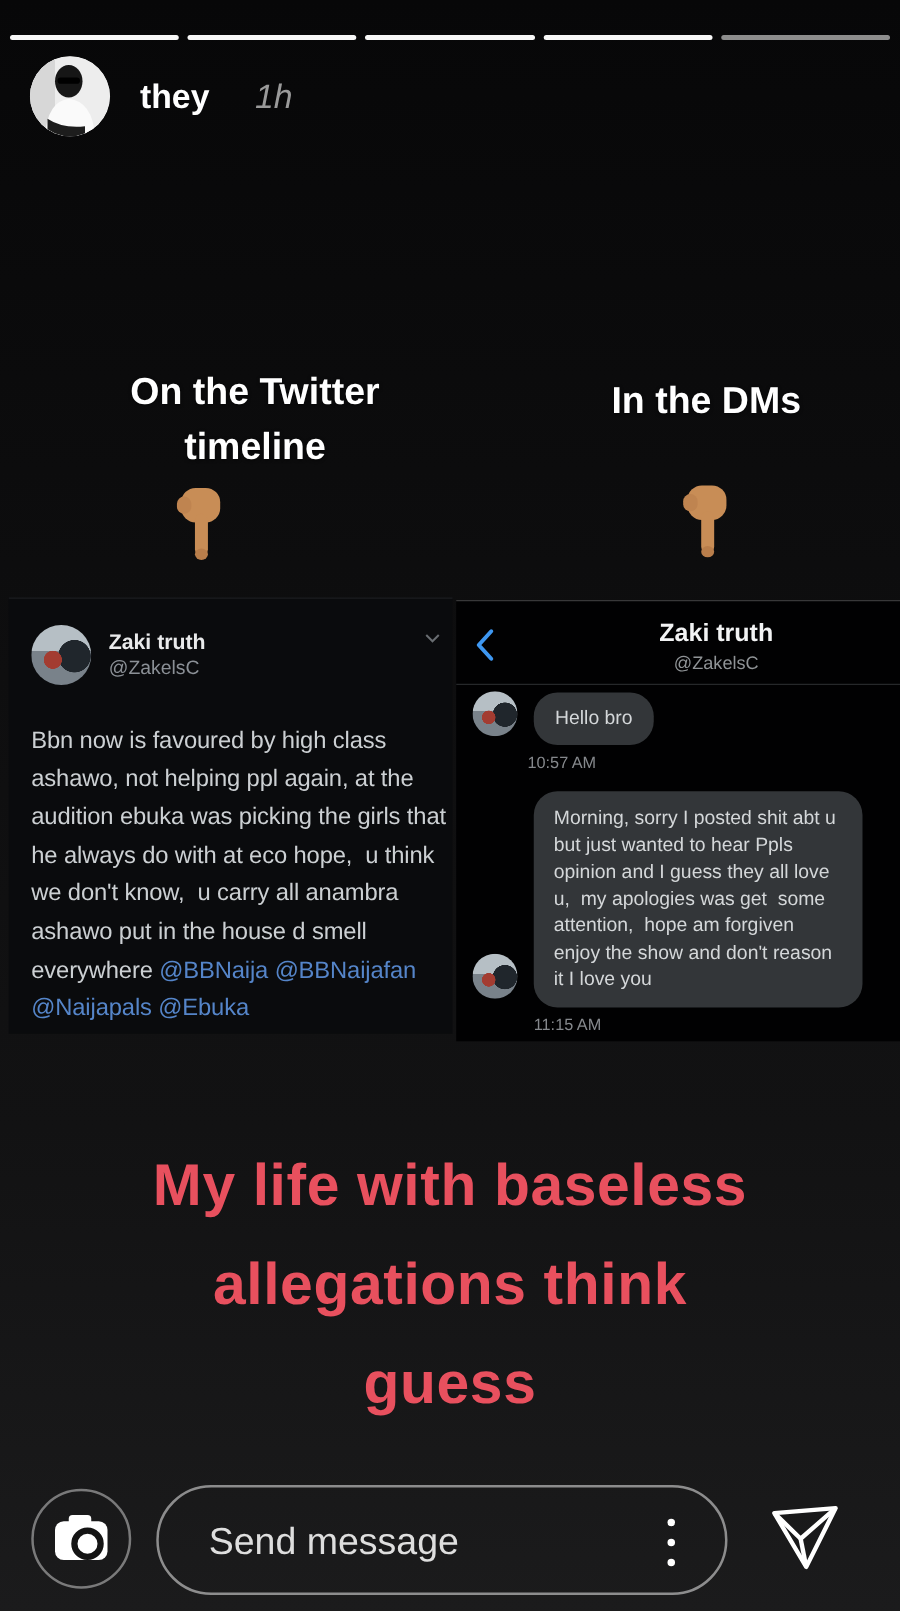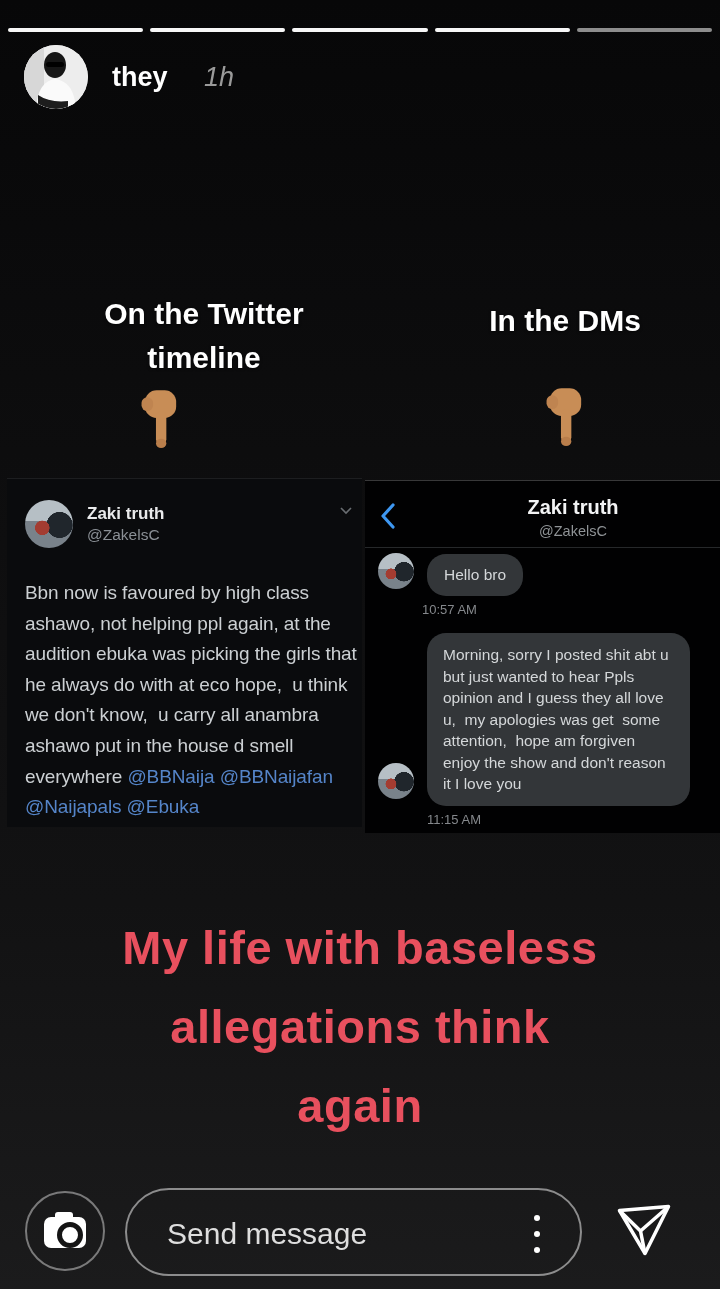--- a/index.html
+++ b/index.html
@@ -134,21 +134,21 @@
     <div class="msg-time mt1">10:57 AM</div>
 
     <div class="bubble b2">Morning, sorry I posted shit abt u but just wanted to hear Ppls opinion and I guess they all love u,  my apologies was get  some attention,  hope am forgiven enjoy the show and don't reason it I love you</div>
     <div class="d-avatar a2 photo-sm"></div>
     <div class="msg-time mt2">11:15 AM</div>
   </section>
 
   <div class="overlay" style="color: rgb(232, 80, 94);">
     <div>My life with baseless</div>
     <div>allegations think</div>
-    <div>again</div>
+    <div>guess</div>
   </div>
 
   <div class="cam-btn">
     <span class="cam-bump"></span>
     <span class="cam-body"></span>
     <span class="cam-lens"></span>
   </div>
 
   <div class="pill">
     <span class="ph">Send message</span>

